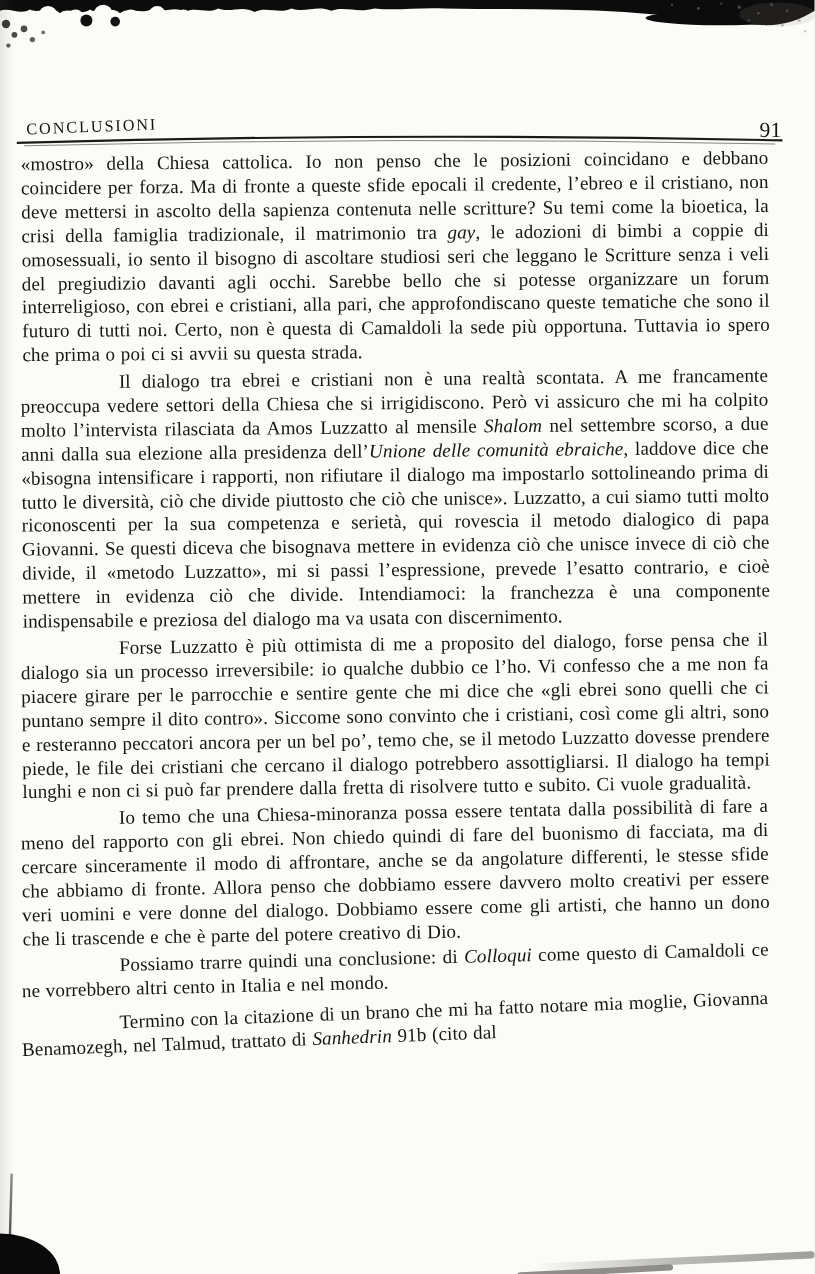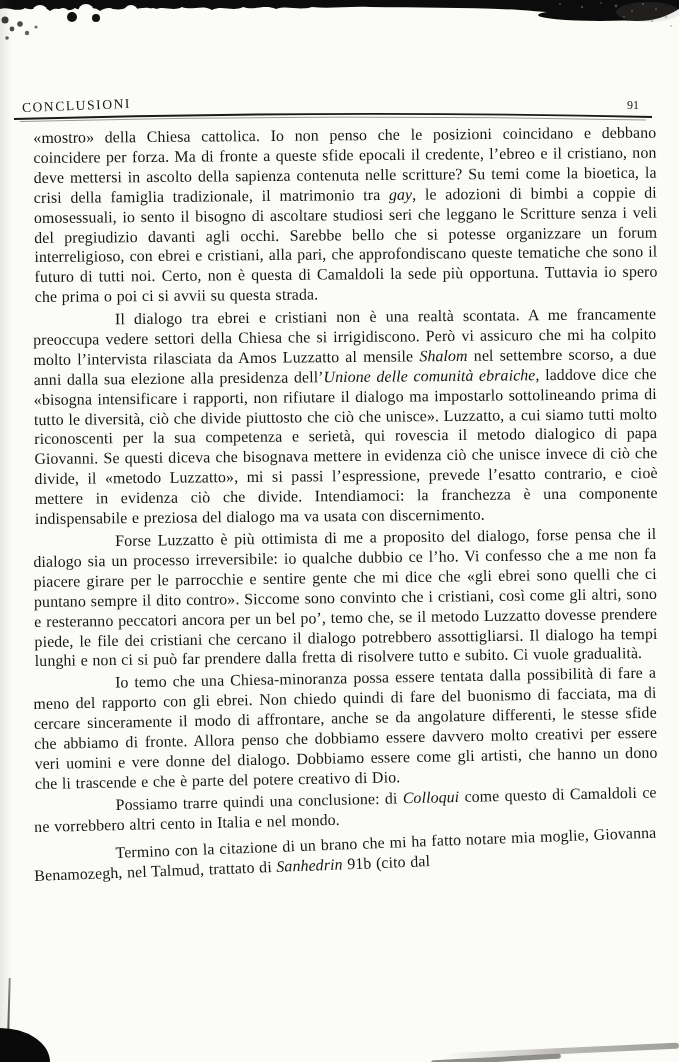--- a/index.html
+++ b/index.html
@@ -20,24 +20,24 @@
     background:linear-gradient(#6a6a6a,#1d1d1d); opacity:.75; transform:rotate(1.6deg); }
   .streak-1 { position:absolute; right:0; bottom:8px; width:235px; height:6px;
     background:linear-gradient(90deg, rgba(120,116,110,0), rgba(110,106,100,.45), rgba(85,82,78,.55));
     transform:rotate(-2.6deg); border-radius:3px; }
   .streak-2 { position:absolute; right:118px; bottom:0; width:130px; height:5px;
     background:rgba(55,52,50,.55); transform:rotate(-3deg); border-radius:3px; }
   
   .running-head { position:absolute; top:0; left:0; width:679px; height:40px; }
   .running-title { position:absolute; left:22px; top:100px; font-size:13.5px;
     letter-spacing:1.6px; transform:rotate(-2.2deg); transform-origin:0 50%; }
-  .page-number { position:absolute; right:40px; top:98px; font-size:12px;text-align:center; }
+  .page-number { position:absolute; right:28px; top:98px; font-size:18px;text-align:center; }
   .head-rule { position:absolute; left:12px; top:108px; }
   
-  .body-text { position:absolute; left:34px; top:128px; width:623px;
+  .body-text { position:absolute; left:18px; top:128px; width:623px;
     font-size:15.9px; line-height:19.9px; text-align:justify;
     word-spacing:0.6px; letter-spacing:0.1px; }
   .para { margin:0 0 3px 0; transform-origin:0 50%; }
   .para.indent { text-indent:82px; }
   .it { font-style:italic; }
   .para:nth-of-type(1) { transform:rotate(-0.5deg); }
   .para:nth-of-type(2) { transform:rotate(-0.55deg); }
   .para:nth-of-type(3) { transform:rotate(-0.75deg); }
   .para:nth-of-type(4) { transform:rotate(-1.05deg); }
   .para:nth-of-type(5) { transform:rotate(-1.35deg); margin-top:3px; }

